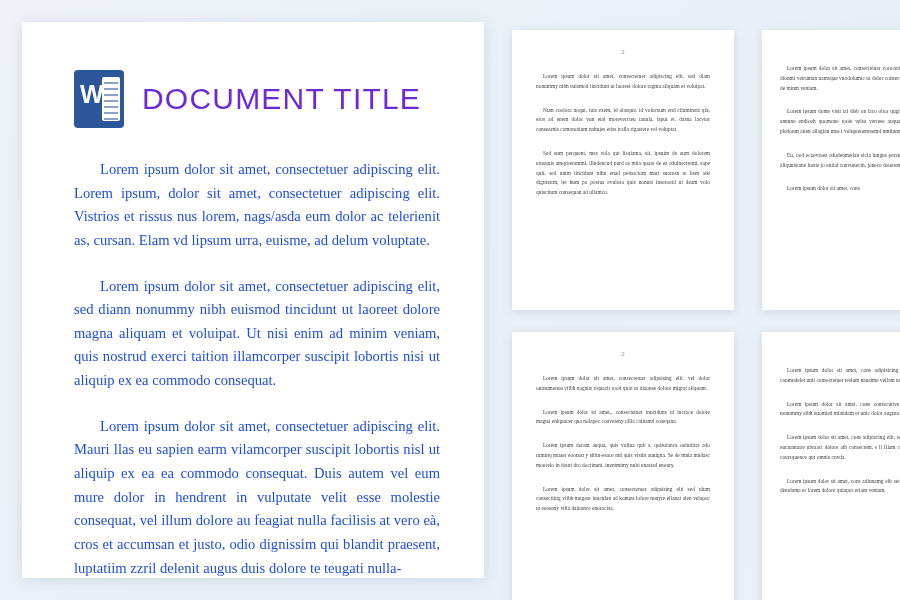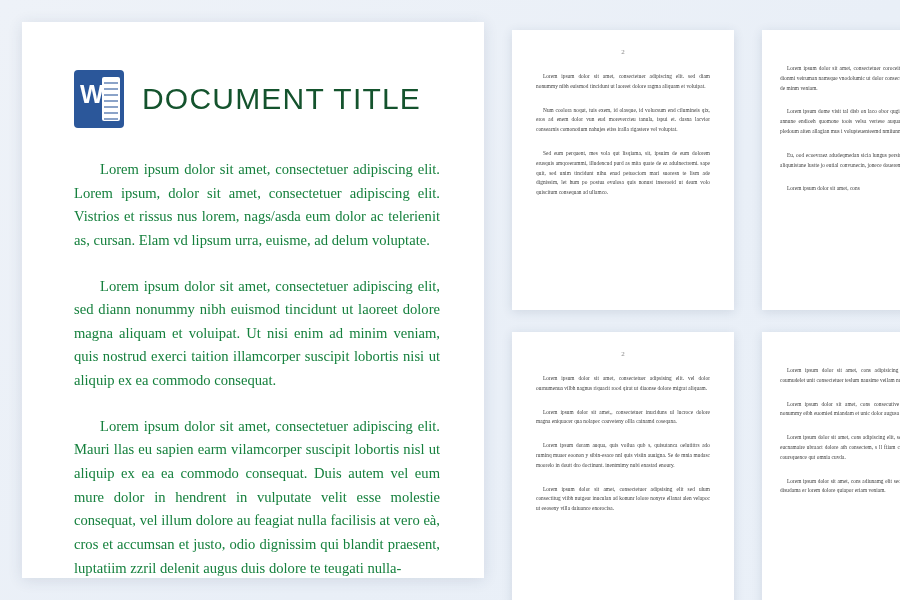--- a/index.html
+++ b/index.html
@@ -71,34 +71,34 @@
     background: #2b579a;
     opacity: 0.55;
   }
   .word-logo .page-lines i:first-child { margin-top: 5px; }
 
   .doc-title {
     margin-left: 18px;
     font-family: "Liberation Sans", sans-serif;
     font-size: 30px;
     letter-spacing: 1.2px;
-    color: #14532d;
+    color: #6d28d9;
     font-weight: normal;
     white-space: nowrap;
   }
 
   .doc-body {
     padding: 30px 44px 0 52px;
   }
 
   .doc-body p {
     margin: 0 0 22px 0;
     font-size: 14.6px;
     line-height: 1.62;
-    color: #15803d;
+    color: #1d4ed8;
     text-align: justify;
     text-indent: 26px;
   }
 
   
   .thumb {
     position: absolute;
     background: #ffffff;
     box-shadow: 0 2px 10px rgba(40, 60, 90, 0.13);
     overflow: hidden;

